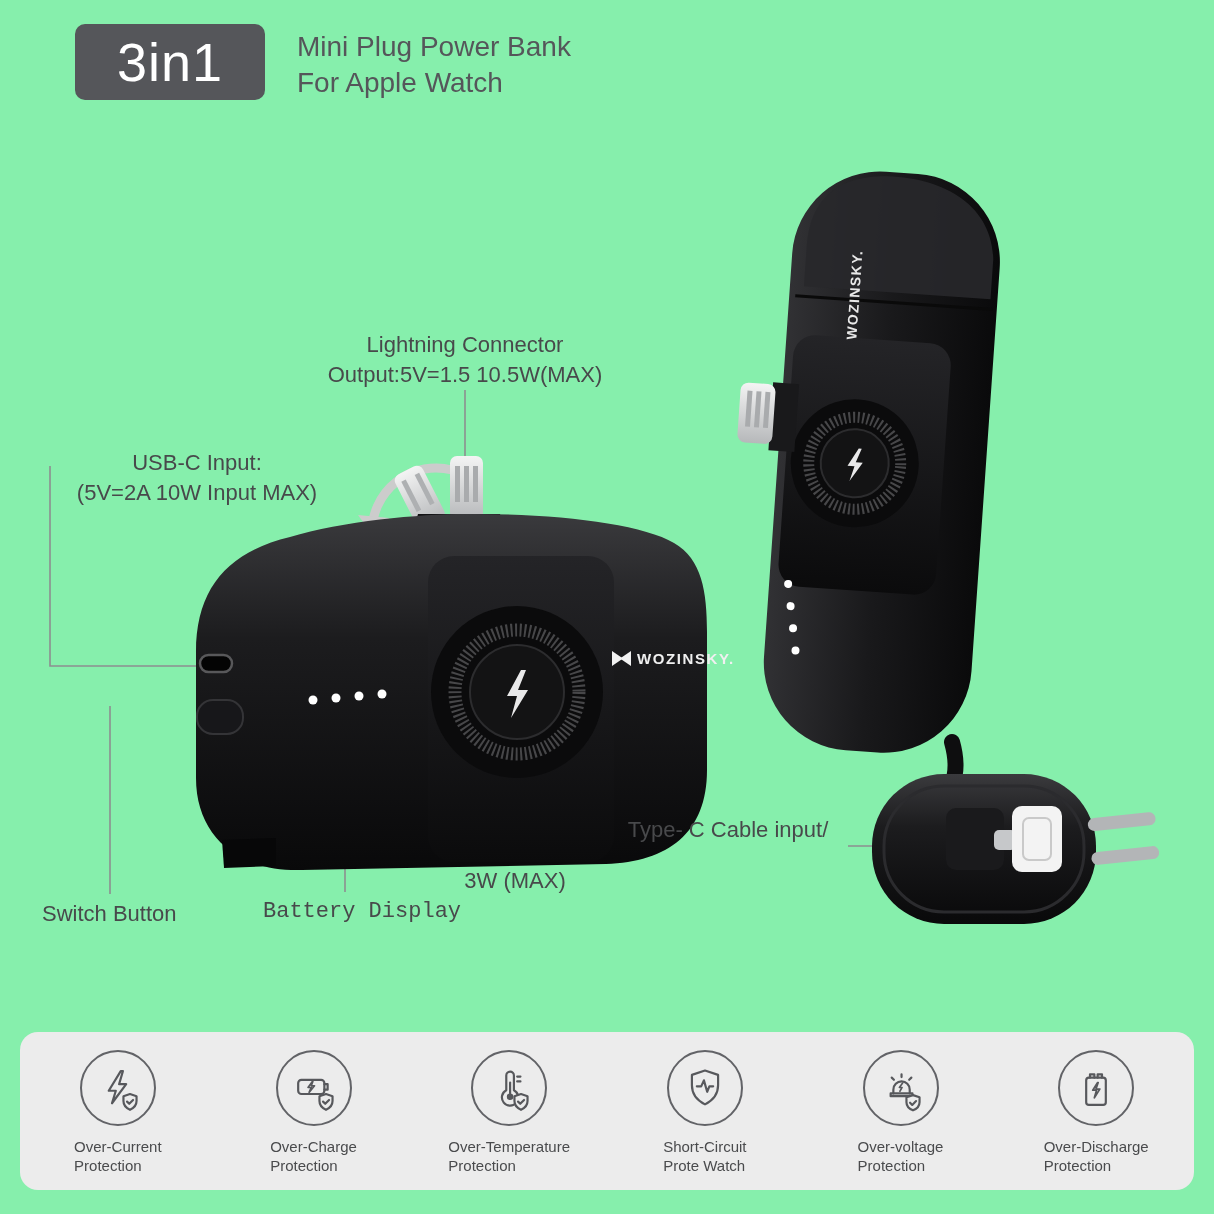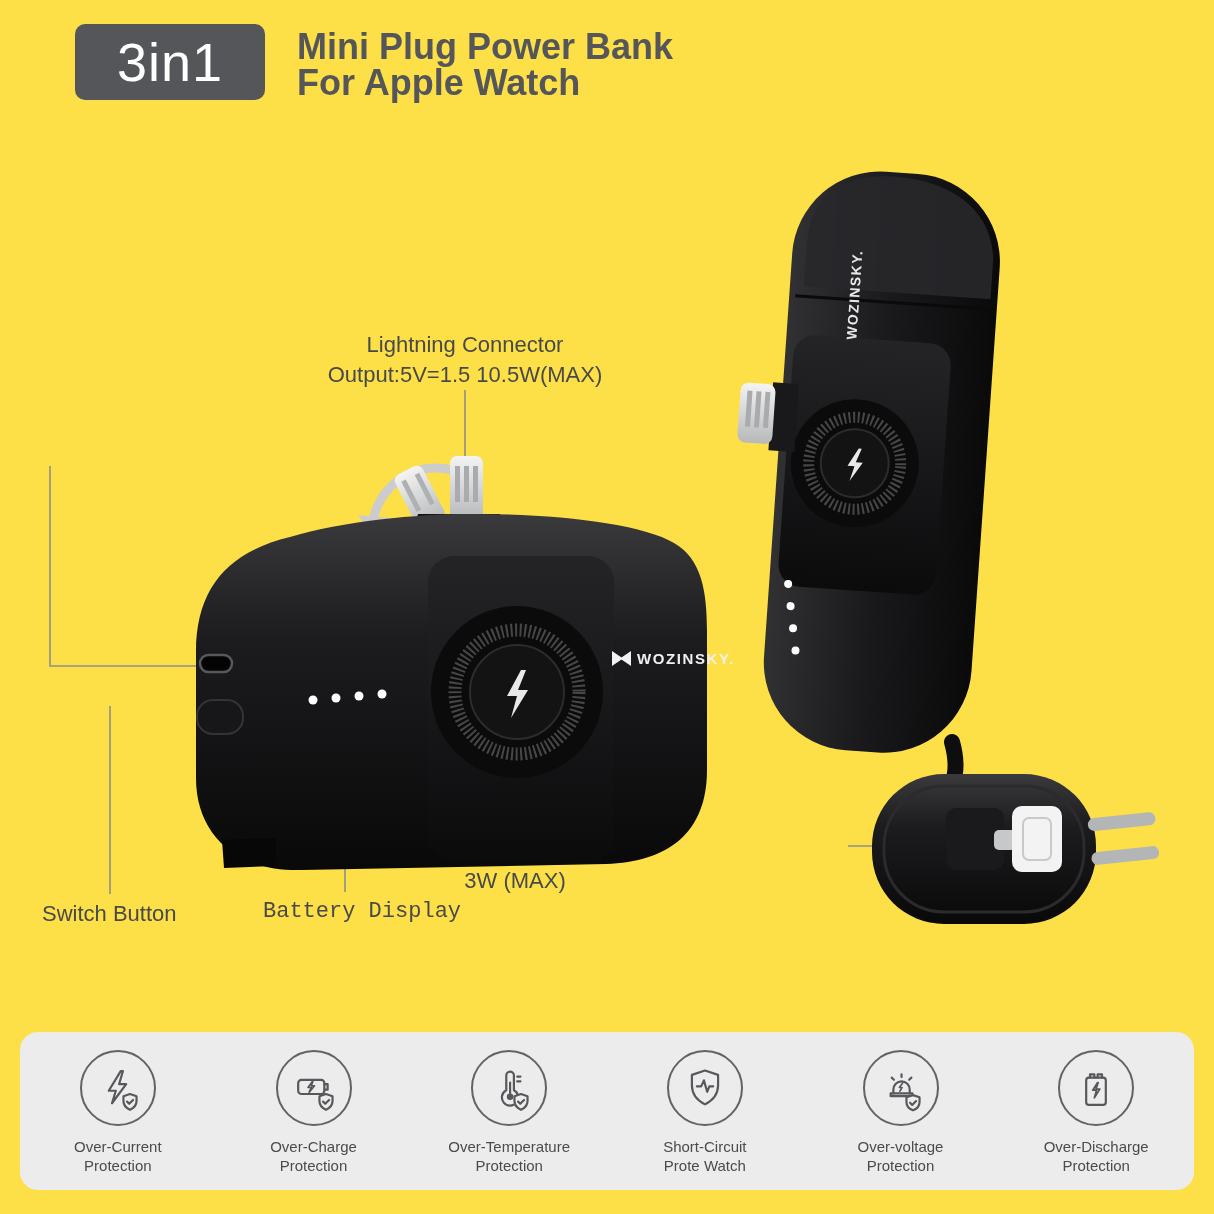--- a/index.html
+++ b/index.html
@@ -1,47 +1,47 @@
 <!DOCTYPE html>
 <html><head>
 <meta charset="utf-8">
 <style>
   * { margin:0; padding:0; box-sizing:border-box; }
   html, body { width:1214px; height:1214px; background:#ffffff; overflow:hidden;
                font-family:"Liberation Sans", sans-serif; }
-  .canvas { position:relative; width:1214px; height:1214px; background:#fde047; }
+  .canvas { position:relative; width:1214px; height:1214px; background:#86efac; }
 
   
   .badge { position:absolute; left:75px; top:24px; width:190px; height:76px;
            background:#55565a; color:#ffffff; border-radius:10px; font-size:54px;
            font-weight:400; letter-spacing:1px; display:flex; align-items:center;
            justify-content:center; }
-  .title { position:absolute; left:297px; top:29px; color:#55565a; font-size:36px;
-           font-weight:bold; line-height:36px; }
+  .title { position:absolute; left:297px; top:29px; color:#55565a; font-size:28px;
+           font-weight:normal; line-height:36px; }
 
   
   .scene { position:absolute; left:0; top:0; width:1214px; height:1214px; }
   .brand-text { font-family:"Liberation Sans", sans-serif; font-size:15px;
                 font-weight:bold; fill:#f0f0f0; letter-spacing:1.6px; }
   .brand-text-v { font-family:"Liberation Sans", sans-serif; font-size:14px;
                   font-weight:bold; fill:#e9e9e9; letter-spacing:1.4px; }
 
   
   .callout { position:absolute; color:#48494b; font-size:22px; line-height:30px; }
   .callout.center { text-align:center; }
 
   
   .feature-bar { position:absolute; left:20px; top:1032px; width:1174px; height:158px;
                  background:#ececec; border-radius:18px; display:flex; }
   .feature { flex:1; display:flex; flex-direction:column; align-items:center;
              padding-top:18px; }
   .ficon { width:76px; height:76px; border:2.4px solid #626367; border-radius:50%;
            display:flex; align-items:center; justify-content:center; }
   .ficon svg { width:48px; height:48px; }
-  .flabel { margin-top:11px; text-align:center; font-size:15px; color:#4a4b4d;
+  .flabel { margin-top:11px; text-align:left; font-size:15px; color:#4a4b4d;
             line-height:19px; }
 </style>
 </head>
 <body>
 
 <div class="canvas">
 
   <div class="badge">3in1</div>
   <div class="title">
     <div>Mini Plug Power Bank</div>
@@ -162,34 +162,39 @@
       <rect x="197" y="700" width="46" height="34" rx="16" fill="#17171a" stroke="#343437" stroke-width="2"></rect>
       <path d="M222 840 L276 838 L276 866 L224 868 Z" fill="#070708"></path>
     </g>
   </svg>
 
   <div class="callout center" style="left:275px; top:330px; width:380px;">
     <div>Lightning Connector</div>
     <div>Output:5V=1.5 10.5W(MAX)</div>
   </div>
 
+  <div class="callout center" style="left:58px; top:448px; width:278px;">
+    <div>USB-C Input:</div>
+    <div>(5V=2A 10W Input MAX)</div>
+  </div>
 
   <div class="callout" style="left:42px; top:899px;">
     <div>Switch Button</div>
   </div>
 
   <div class="callout" style="left:263px; top:897px;font-family:Liberation Mono, monospace;">
     <div>Battery Display</div>
   </div>
 
   <div class="callout center" style="left:405px; top:866px; width:220px;">
     <div>3W (MAX)</div>
   </div>
 
   <div class="callout center" style="left:560px; top:815px; width:336px;">
+    <div>Type- C Cable input/</div>
   </div>
 
   <div class="feature-bar">
 
     <div class="feature">
       <div class="ficon">
         <svg viewBox="0 0 44 44">
           <g stroke="#57585c" stroke-width="2" fill="none" stroke-linecap="round" stroke-linejoin="round">
             <path d="M24.5 6.5 L13.5 24.5 H20 L16.5 36 L29.5 18.5 H23 L26.5 6.5 Z"></path>
             <path d="M33 27.5 L39 29.5 V34 C39 38 36.6 40.4 33 42 C29.4 40.4 27 38 27 34 V29.5 Z" fill="#ececec"></path>

